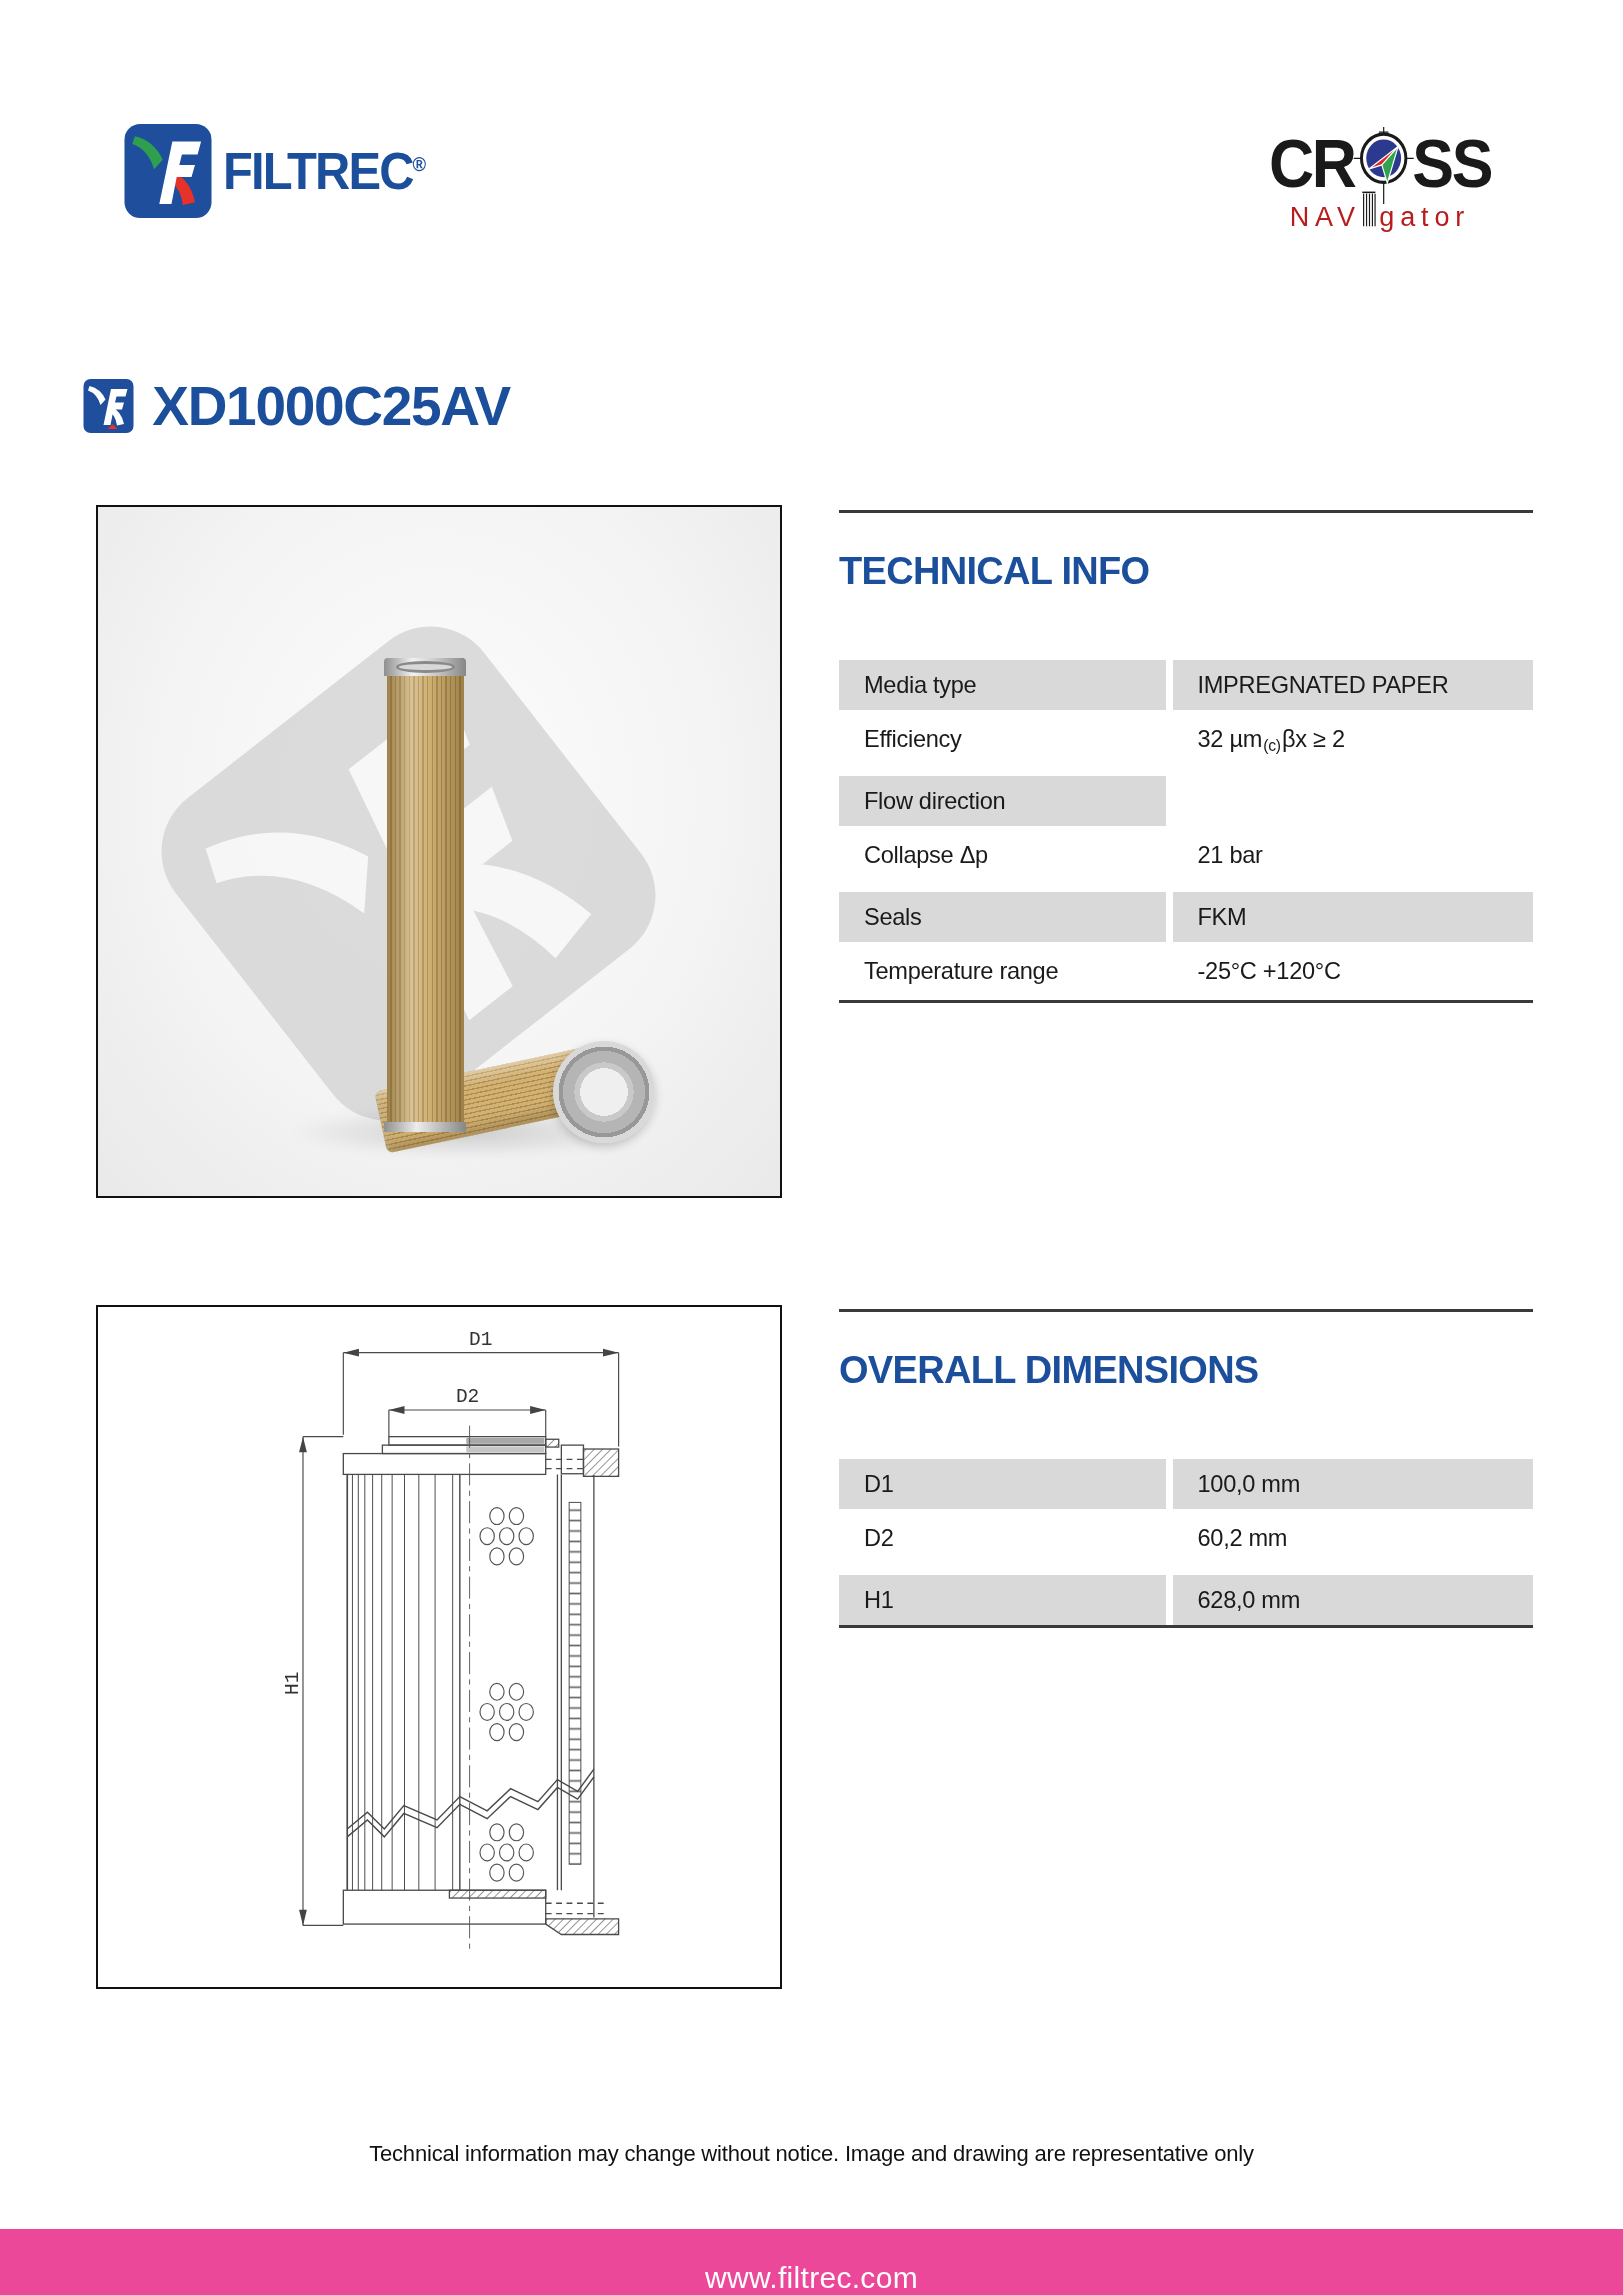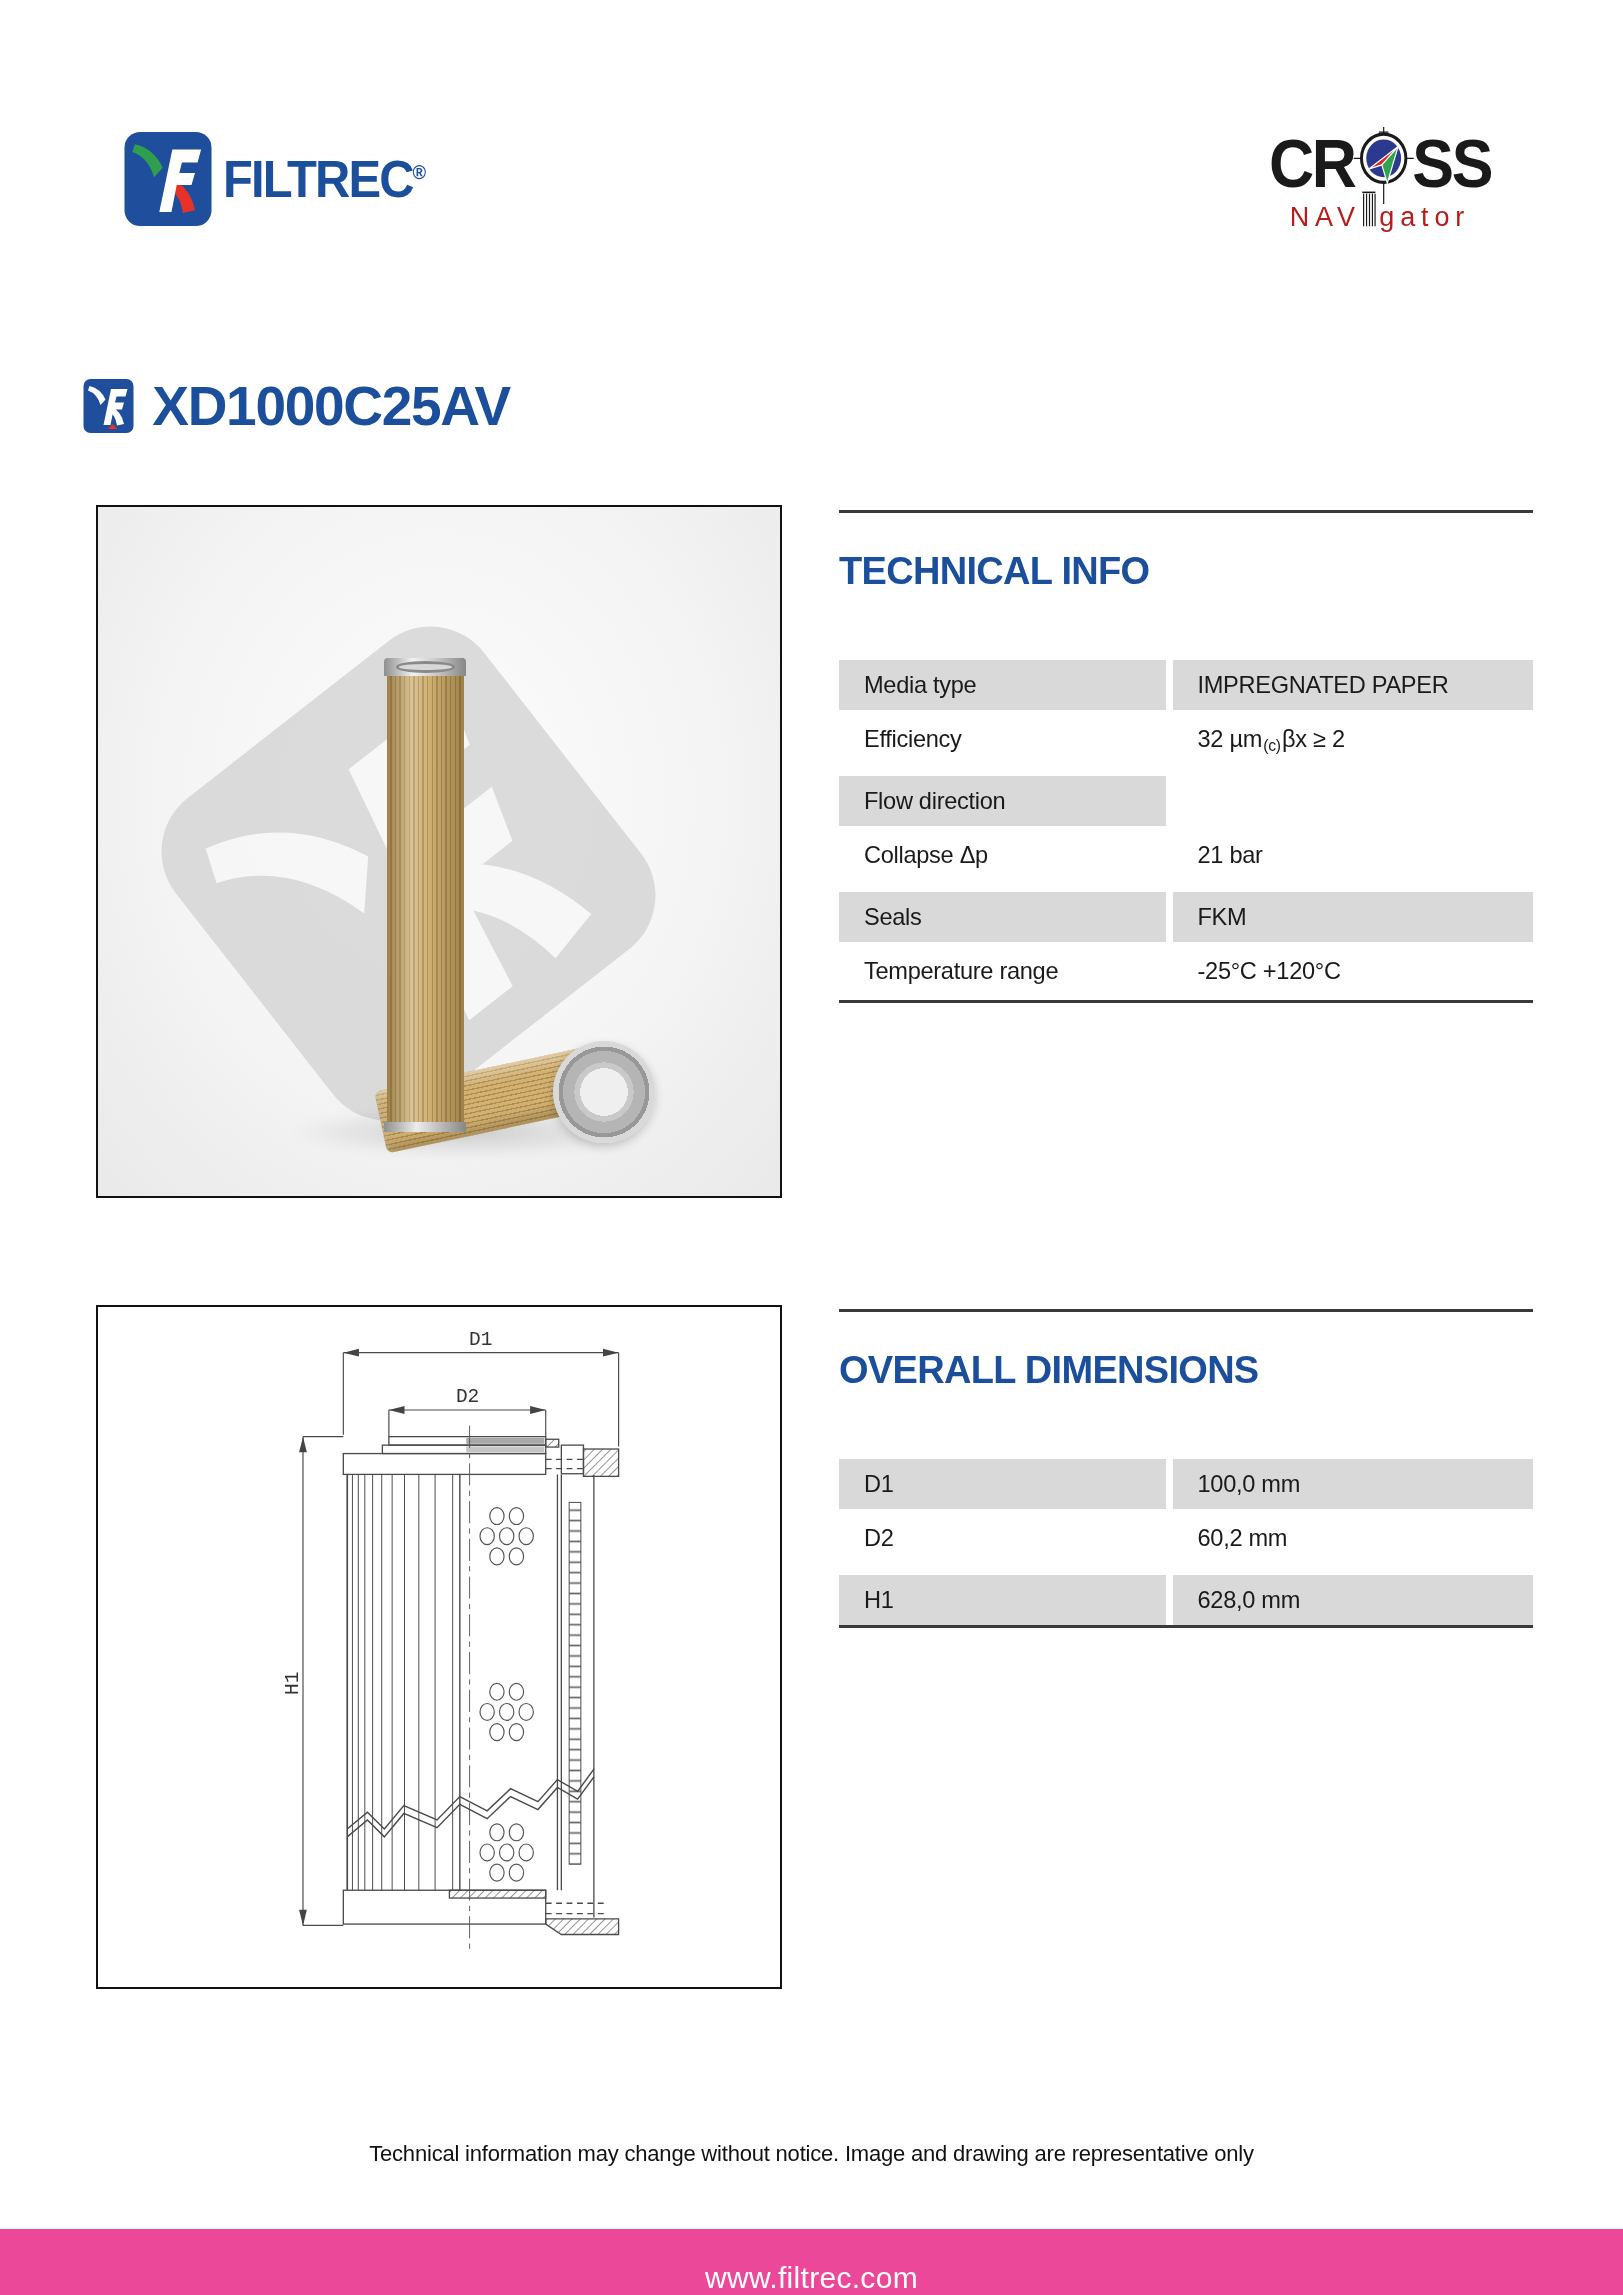--- a/index.html
+++ b/index.html
@@ -3,21 +3,21 @@
 <meta charset="utf-8">
 <style>
   * { margin:0; padding:0; box-sizing:border-box; }
   html,body { background:#888; }
   body { font-family:"Liberation Sans", sans-serif; }
   .page {
     position:relative; width:1623px; height:2295px; background:#ffffff;
     margin:0 auto; overflow:hidden;
   }
   
-  .filtrec-logo { position:absolute; left:124px; top:132px; display:flex; align-items:center; gap:10.5px; }
+  .filtrec-logo { position:absolute; left:124px; top:124px; display:flex; align-items:center; gap:10.5px; }
   .wordmark { font-size:52px; font-weight:bold; color:#1b4e9b; letter-spacing:-2px; transform:scaleX(.94); transform-origin:left center; }
   .wordmark sup { font-size:19.6px; vertical-align:super; letter-spacing:0; }
   .cross-logo { position:absolute; left:1249px; top:124px; width:262px; }
   .cross-line1 { display:flex; align-items:center; justify-content:center; font-weight:bold; font-size:68px; letter-spacing:-2.6px; color:#1a1a1a; line-height:68px; transform:scaleX(.92); }
   .cross-line1 .compass-wrap { width:68px; height:77px; margin:0 -2.6px; position:relative; top:2.6px; }
   .cross-line2 { display:flex; align-items:flex-end; justify-content:center; margin-top:-6.5px; font-size:27px; font-weight:400; letter-spacing:5.9px; color:#b91c1c; }
   .cross-line2 .col-wrap { width:15.7px; height:38px; margin:0 2.6px 0 0; position:relative; top:-3.9px; }
   
   .title-row { position:absolute; left:83px; top:374px; display:flex; align-items:center; gap:18.3px; }
   .page-title { font-size:55px; font-weight:bold; letter-spacing:-1.3px; color:#1b4e9b; }

